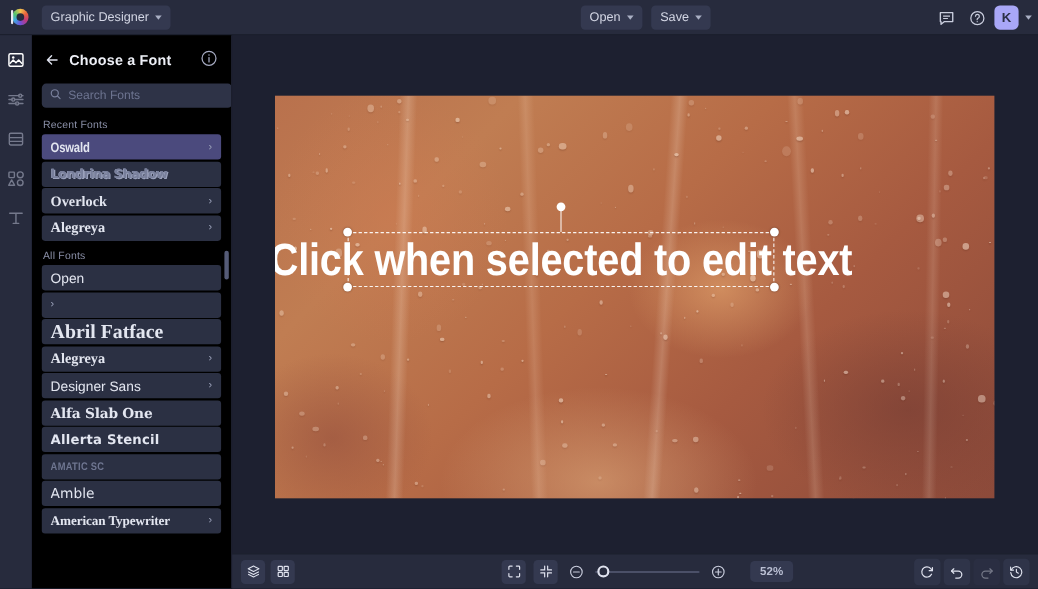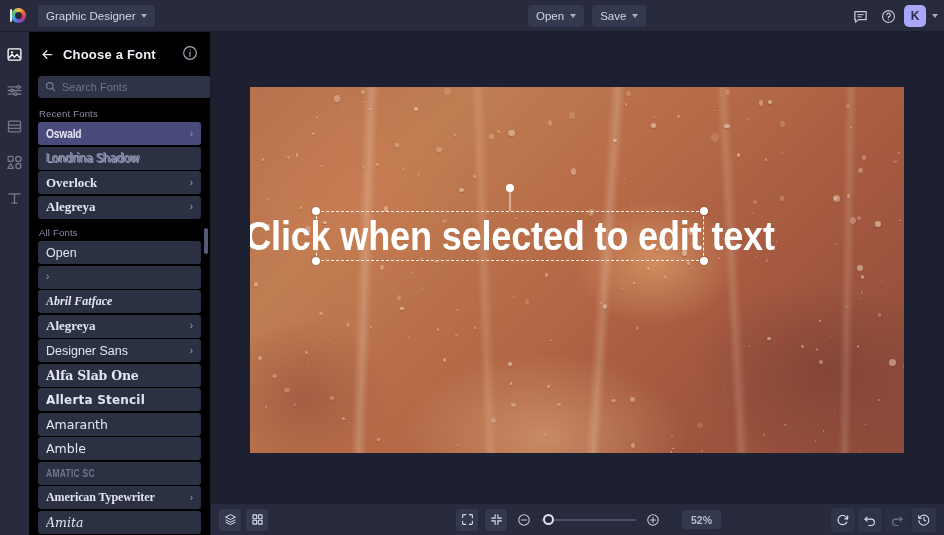--- a/index.html
+++ b/index.html
@@ -104,24 +104,24 @@
     background: #2b3043;
     display: flex; align-items: center; padding: 0 8px;
     cursor: pointer; overflow: hidden;
   }
   .font-row.selected { background: #4b4a7d; }
   .font-name { flex: 1; font-size: 12.5px; color: #e3e6f0; white-space: nowrap; overflow: hidden; }
   .chev { color: #9aa0b8; font-size: 10px; line-height: 1; }
 
   
   .f-oswald   { font-family: "Liberation Sans Narrow","Liberation Sans",sans-serif; font-weight:600; letter-spacing:-.2px; transform: scaleX(.82); transform-origin:left center; }
-  .f-shadow   { font-family: "DejaVu Sans", sans-serif; font-weight: normal; font-size: 11.5px; color: #787f9b;
+  .f-shadow   { font-family: "DejaVu Sans", sans-serif; font-weight: bold; font-size: 11.5px; color: #787f9b;
                 text-shadow: 1px 1px 0 #9aa1bb, -0.5px -0.5px 0 #9aa1bb; letter-spacing:-.4px; }
   .f-serif    { font-family: "Liberation Serif", serif; font-size: 13px; font-weight: bold; }
-  .f-serif-b  { font-family: "Liberation Serif", serif; font-size: 12px; font-weight: bold; font-style: italic; }
+  .f-serif-b  { font-family: "Liberation Serif", serif; font-size: 18px; font-weight: bold; }
   .f-slab     { font-family: "DejaVu Serif", serif; font-weight: bold; font-size: 12.5px; letter-spacing: -.2px; }
   .f-stencil  { font-family: "DejaVu Sans", sans-serif; font-weight: bold; font-size: 12px; letter-spacing: .2px; }
   .f-round    { font-family: "DejaVu Sans", sans-serif; font-size: 12.5px; }
   .f-caps     { font-family: "Liberation Sans Narrow","Liberation Sans",sans-serif; font-size: 10px; font-weight:bold;
                 text-transform: uppercase; letter-spacing: .3px; color: #6f7691; transform: scaleX(.85); transform-origin:left center; }
   .f-mono     { font-family: "Liberation Serif", serif; font-weight: bold; font-size: 12px; letter-spacing:-.1px; }
   .f-script   { font-family: "DejaVu Serif", serif; font-style: italic; font-size: 12.5px; }
   .f-sans     { font-family: "Liberation Sans", sans-serif; font-size: 12.5px; }
 
   .panel-scrollbar {
@@ -359,34 +359,28 @@
           <div class="font-name f-sans">Designer Sans</div>
           <span class="chev">›</span>
         </div>
         <div class="font-row">
           <div class="font-name f-slab">Alfa Slab One</div>
         </div>
         <div class="font-row">
           <div class="font-name f-stencil">Allerta Stencil</div>
         </div>
         <div class="font-row">
-          <div class="font-name f-round">Amaranth</div>
+          <div class="font-name f-caps">Amatic SC</div>
         </div>
         <div class="font-row">
           <div class="font-name f-round">Amble</div>
-        </div>
-        <div class="font-row">
-          <div class="font-name f-caps">Amatic SC</div>
         </div>
         <div class="font-row">
           <div class="font-name f-mono">American Typewriter</div>
           <span class="chev">›</span>
-        </div>
-        <div class="font-row">
-          <div class="font-name f-script">Amita</div>
         </div>
       </div>
 
     <div class="panel-scrollbar"></div>
   </div>
 
   <div class="stage">
     <div class="canvas">
       <div class="canvas-streaks"></div>
       <div class="canvas-drops" id="drops">

